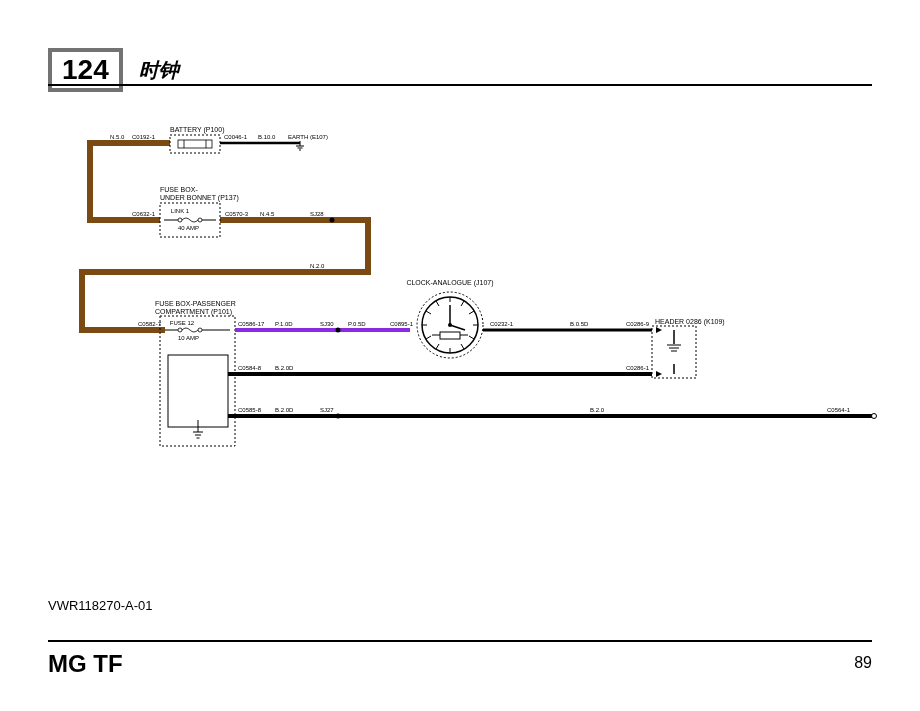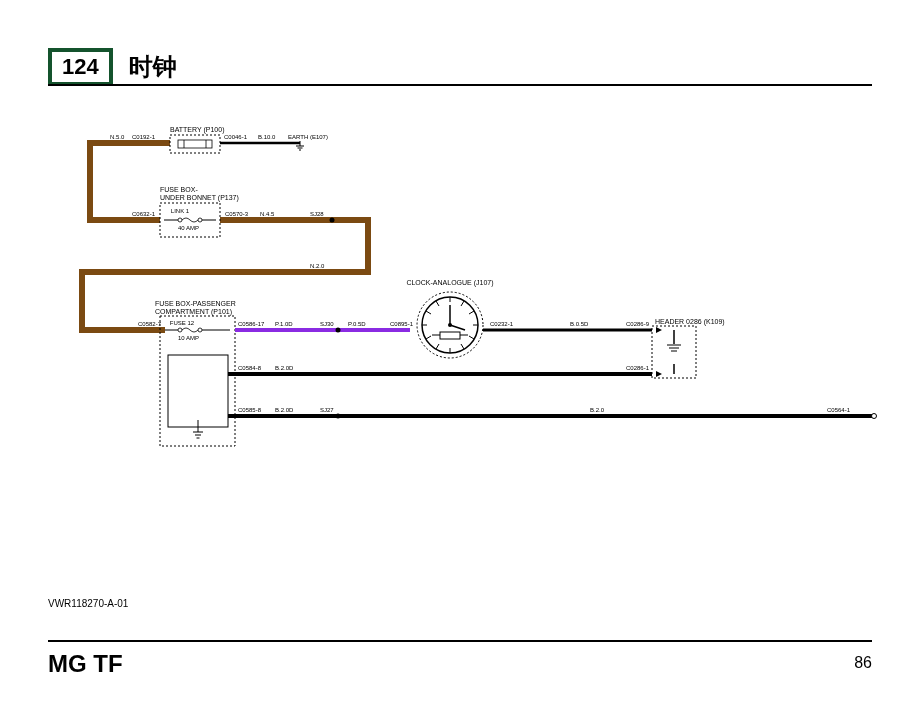--- a/index.html
+++ b/index.html
@@ -15,29 +15,30 @@
   .header {
     position: absolute;
     top: 48px;
     left: 48px;
     right: 48px;
     display: flex;
     align-items: center;
     gap: 16px;
   }
   .page-badge {
-    border: 4px solid #14532d;
+    border: 4px solid #737373;
     padding: 2px 10px;
-    font-size: 22px;
+    font-size: 28px;
     font-weight: 900;
     font-family: Arial, sans-serif;
   }
   .page-title {
-    font-size: 24px;
+    font-size: 20px;
     font-weight: 600;
+    font-style: italic;
   }
   .header-rule {
     position: absolute;
     top: 84px;
     left: 48px;
     right: 48px;
     height: 0;
     border-top: 2px solid #000;
   }
   .diagram {
@@ -59,21 +60,21 @@
   }
   .svg-label-lg {
     font-size: 7px;
     fill: #000;
     font-family: Arial, sans-serif;
   }
   .doc-id {
     position: absolute;
     left: 48px;
     top: 598px;
-    font-size: 10px;
+    font-size: 13px;
     color: #000;
   }
   .footer-rule {
     position: absolute;
     left: 48px;
     right: 48px;
     top: 640px;
     height: 0;
     border-top: 2px solid #000;
   }
@@ -242,13 +243,13 @@
   <text class="svg-label" x="790" y="292" text-anchor="end">C0564-1</text>
   <circle cx="814" cy="296" r="2.5" fill="#fff" stroke="#000" stroke-width="1"></circle>
 
 </svg>
 </div>
 
 <div class="doc-id">VWR118270-A-01</div>
 
 <div class="footer-rule"></div>
 <div class="footer-left">MG TF</div>
-<div class="footer-right">86</div>
+<div class="footer-right">89</div>
 
 </body></html>

